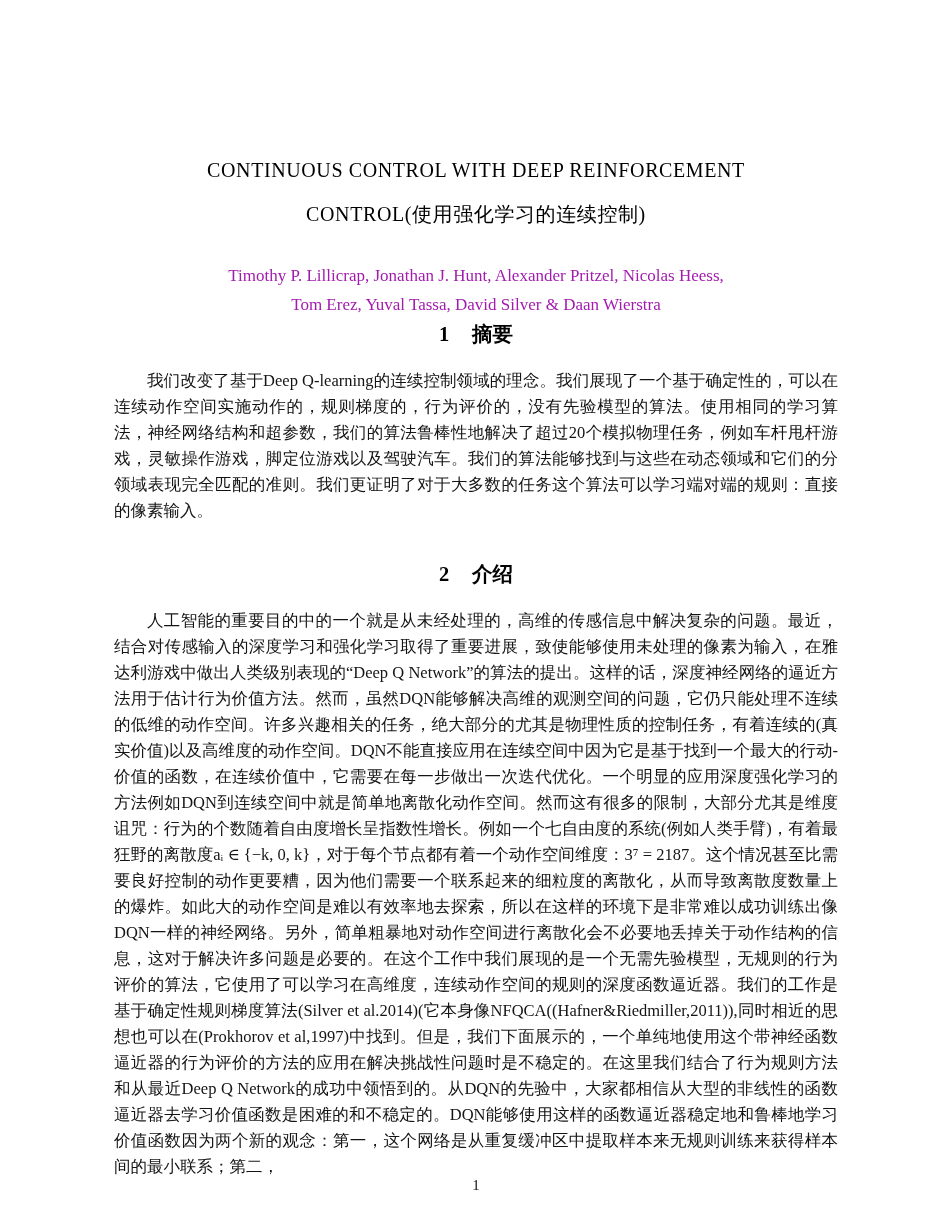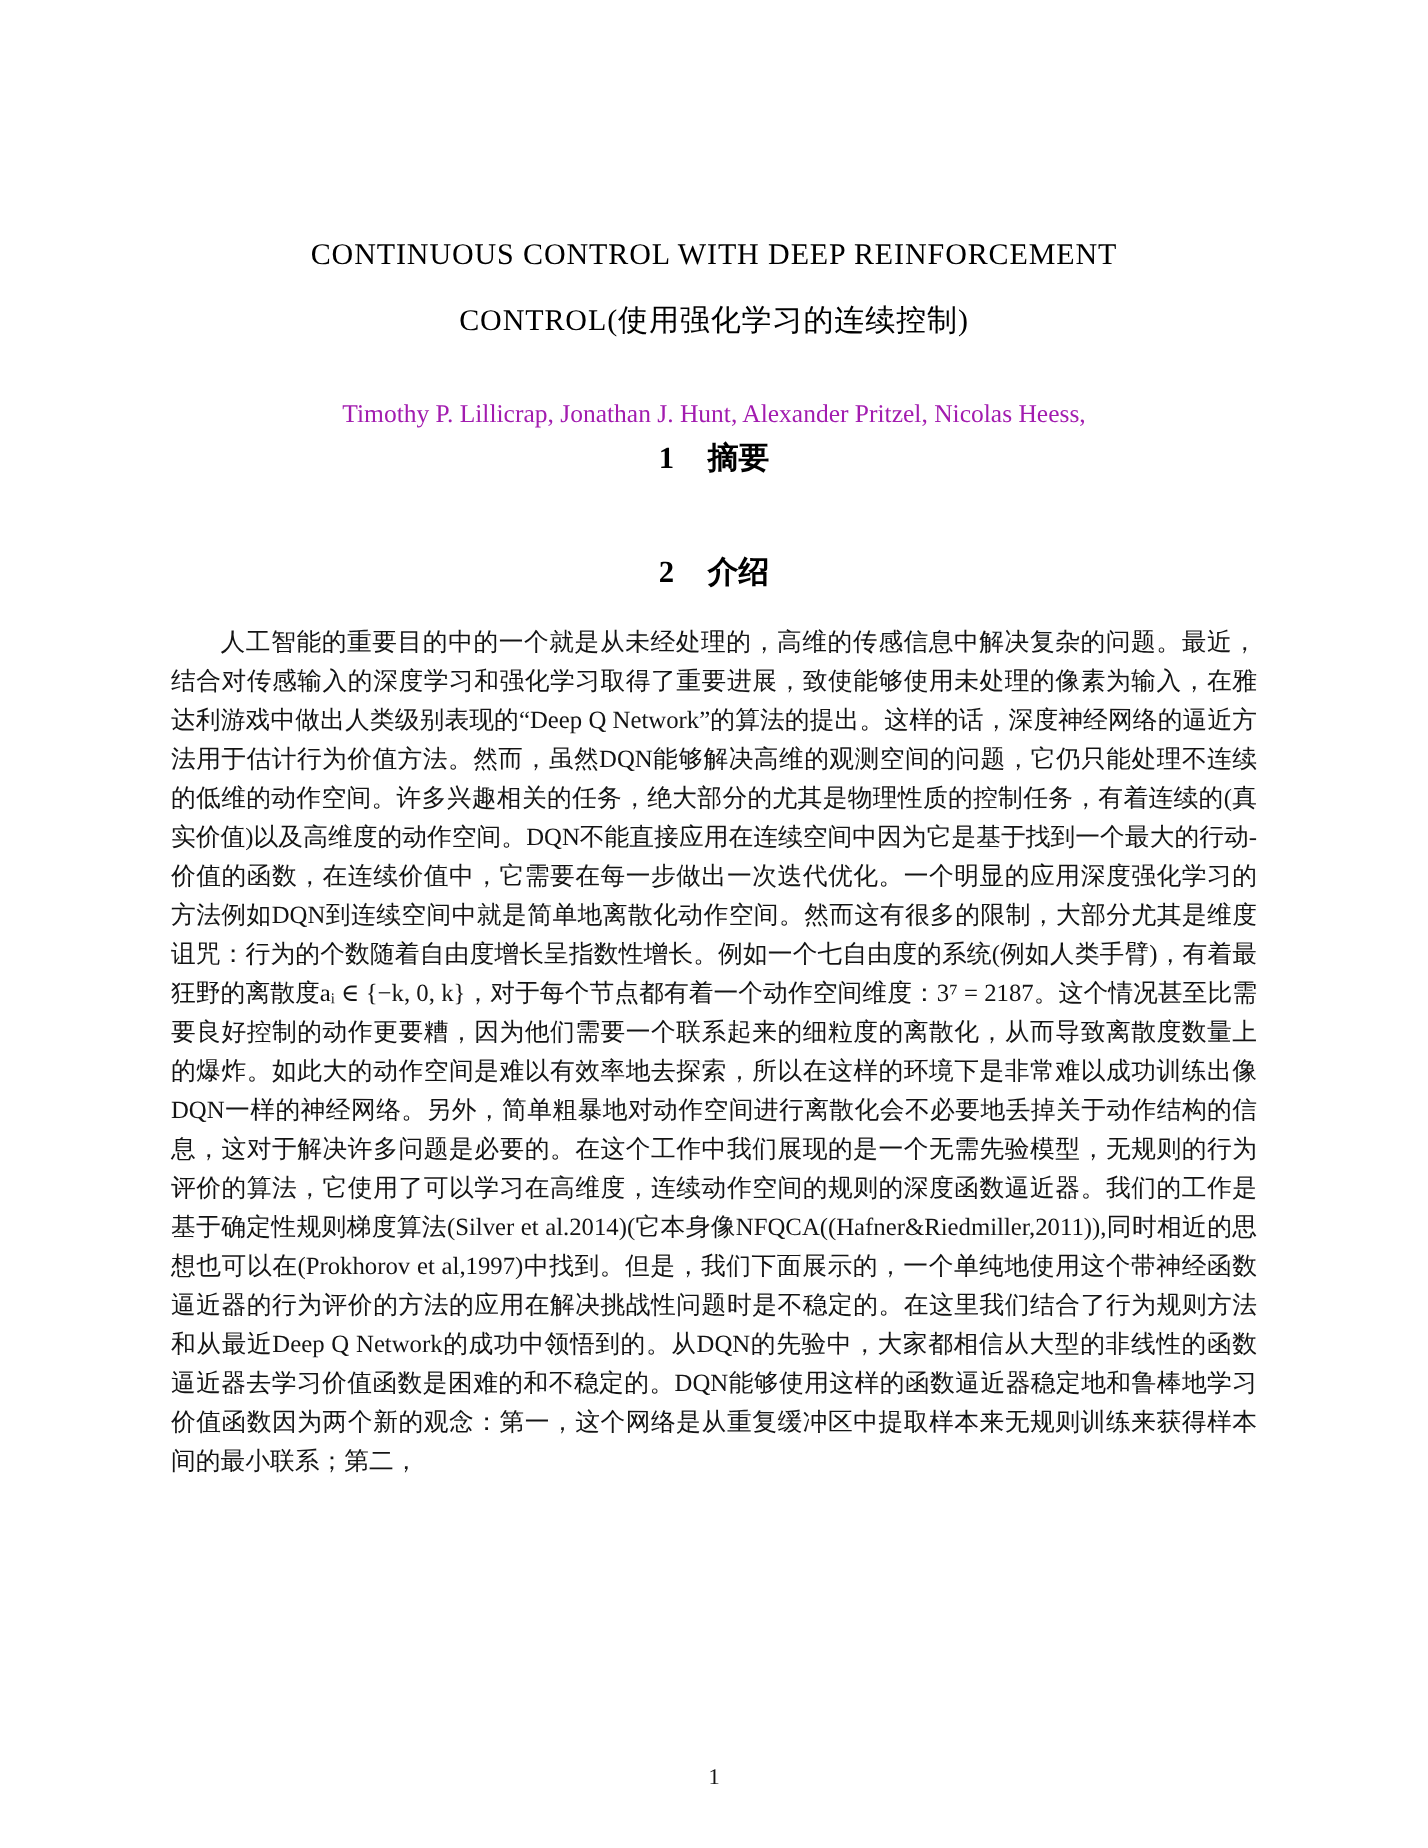--- a/index.html
+++ b/index.html
@@ -41,21 +41,21 @@
     text-align: center;
     font-weight: bold;
     font-size: 20.5px;
     color: #000;
     margin: 0;
   }
   .section-heading .sec-num {
     margin-right: 1.1em;
   }
   .heading-1 { }
-  .heading-2 { margin-top: 48px; }
+  .heading-2 { margin-top: 36px; }
   .body-par {
     margin: 20px 0 0 0;
     font-size: 16.5px;
     line-height: 26px;
     text-align: justify;
     text-indent: 2em;
     color: #141414;
   }
   .footer {
     position: absolute;
@@ -72,26 +72,28 @@
 
 <div class="page">
 
   <h1 class="title">
     <span>CONTINUOUS CONTROL WITH DEEP REINFORCEMENT</span><br>
     <span>CONTROL(使用强化学习的连续控制)</span>
   </h1>
 
   <div class="authors">
     <span>Timothy P. Lillicrap, Jonathan J. Hunt, Alexander Pritzel, Nicolas Heess,</span><br>
+    <span>Tom Erez, Yuval Tassa, David Silver &amp; Daan Wierstra</span>
   </div>
 
   <h2 class="section-heading heading-1">
     <span class="sec-num">1</span><span>摘要</span>
   </h2>
 
+  <p class="body-par">我们改变了基于Deep Q-learning的连续控制领域的理念。我们展现了一个基于确定性的，可以在连续动作空间实施动作的，规则梯度的，行为评价的，没有先验模型的算法。使用相同的学习算法，神经网络结构和超参数，我们的算法鲁棒性地解决了超过20个模拟物理任务，例如车杆甩杆游戏，灵敏操作游戏，脚定位游戏以及驾驶汽车。我们的算法能够找到与这些在动态领域和它们的分领域表现完全匹配的准则。我们更证明了对于大多数的任务这个算法可以学习端对端的规则：直接的像素输入。</p>
 
   <h2 class="section-heading heading-2">
     <span class="sec-num">2</span><span>介绍</span>
   </h2>
 
   <p class="body-par">人工智能的重要目的中的一个就是从未经处理的，高维的传感信息中解决复杂的问题。最近，结合对传感输入的深度学习和强化学习取得了重要进展，致使能够使用未处理的像素为输入，在雅达利游戏中做出人类级别表现的“Deep Q Network”的算法的提出。这样的话，深度神经网络的逼近方法用于估计行为价值方法。然而，虽然DQN能够解决高维的观测空间的问题，它仍只能处理不连续的低维的动作空间。许多兴趣相关的任务，绝大部分的尤其是物理性质的控制任务，有着连续的(真实价值)以及高维度的动作空间。DQN不能直接应用在连续空间中因为它是基于找到一个最大的行动-价值的函数，在连续价值中，它需要在每一步做出一次迭代优化。一个明显的应用深度强化学习的方法例如DQN到连续空间中就是简单地离散化动作空间。然而这有很多的限制，大部分尤其是维度诅咒：行为的个数随着自由度增长呈指数性增长。例如一个七自由度的系统(例如人类手臂)，有着最狂野的离散度aᵢ ∈ {−k, 0, k}，对于每个节点都有着一个动作空间维度：3⁷ = 2187。这个情况甚至比需要良好控制的动作更要糟，因为他们需要一个联系起来的细粒度的离散化，从而导致离散度数量上的爆炸。如此大的动作空间是难以有效率地去探索，所以在这样的环境下是非常难以成功训练出像DQN一样的神经网络。另外，简单粗暴地对动作空间进行离散化会不必要地丢掉关于动作结构的信息，这对于解决许多问题是必要的。在这个工作中我们展现的是一个无需先验模型，无规则的行为评价的算法，它使用了可以学习在高维度，连续动作空间的规则的深度函数逼近器。我们的工作是基于确定性规则梯度算法(Silver et al.2014)(它本身像NFQCA((Hafner&amp;Riedmiller,2011)),同时相近的思想也可以在(Prokhorov et al,1997)中找到。但是，我们下面展示的，一个单纯地使用这个带神经函数逼近器的行为评价的方法的应用在解决挑战性问题时是不稳定的。在这里我们结合了行为规则方法和从最近Deep Q Network的成功中领悟到的。从DQN的先验中，大家都相信从大型的非线性的函数逼近器去学习价值函数是困难的和不稳定的。DQN能够使用这样的函数逼近器稳定地和鲁棒地学习价值函数因为两个新的观念：第一，这个网络是从重复缓冲区中提取样本来无规则训练来获得样本间的最小联系；第二，</p>
 
   <div class="footer">1</div>
 
 </div>

